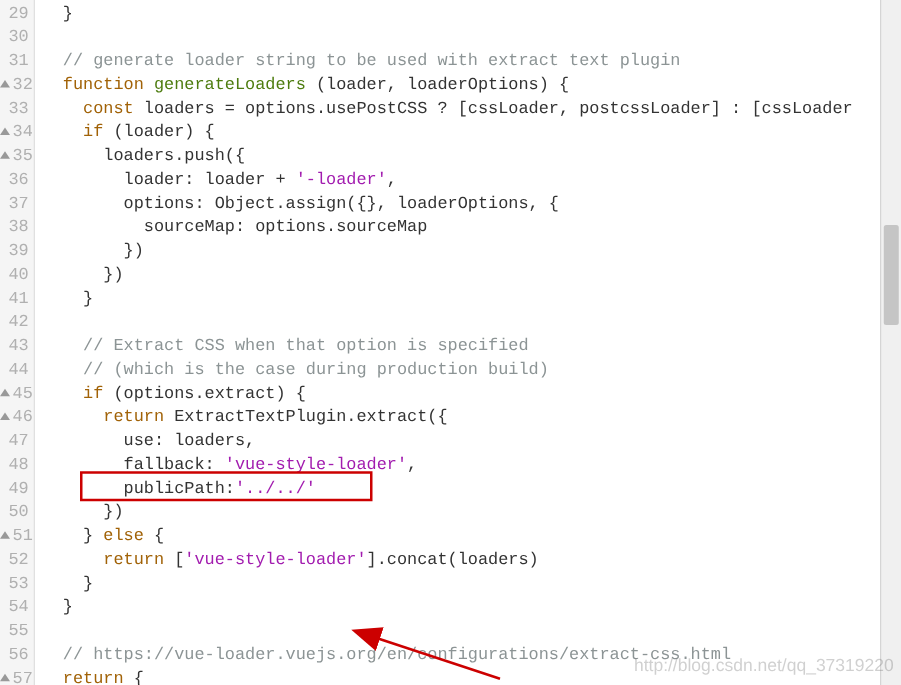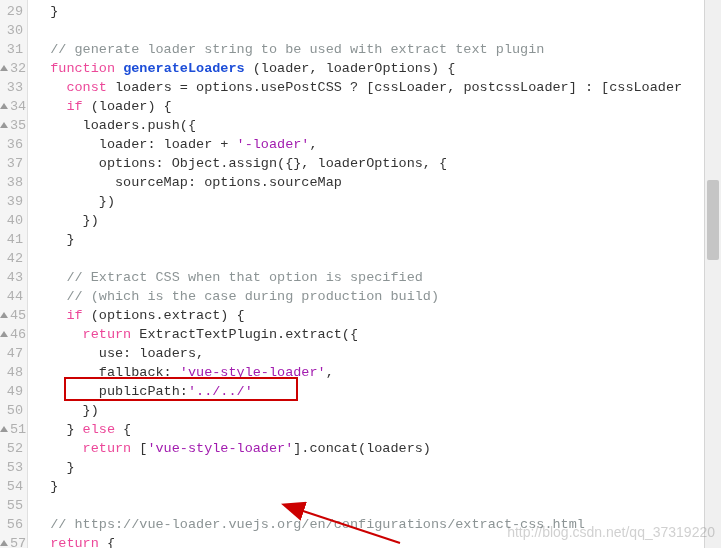--- a/index.html
+++ b/index.html
@@ -40,22 +40,22 @@
     vertical-align: 1px;
   }
   .code {
     position: absolute;
     left: 34px;
     top: 2px;
     line-height: 19px;
   }
   .line { display: block; height: 19px; }
   .c  { color: #8c9495; margin-top: 36px; }   
-  .kw { color: #ec4899; }   
-  .fn { color: #1d4ed8; font-weight: bold; }   
+  .kw { color: #a16207; }   
+  .fn { color: #4d7c0f; }   
   .st { color: #a21caf; }   
   .nm { color: #333; } 
   .red-box {
     position: absolute;
     border: 2px solid #cc0000;
     background: transparent;
     pointer-events: none;
   }
   .arrow-svg {
     position: absolute;

